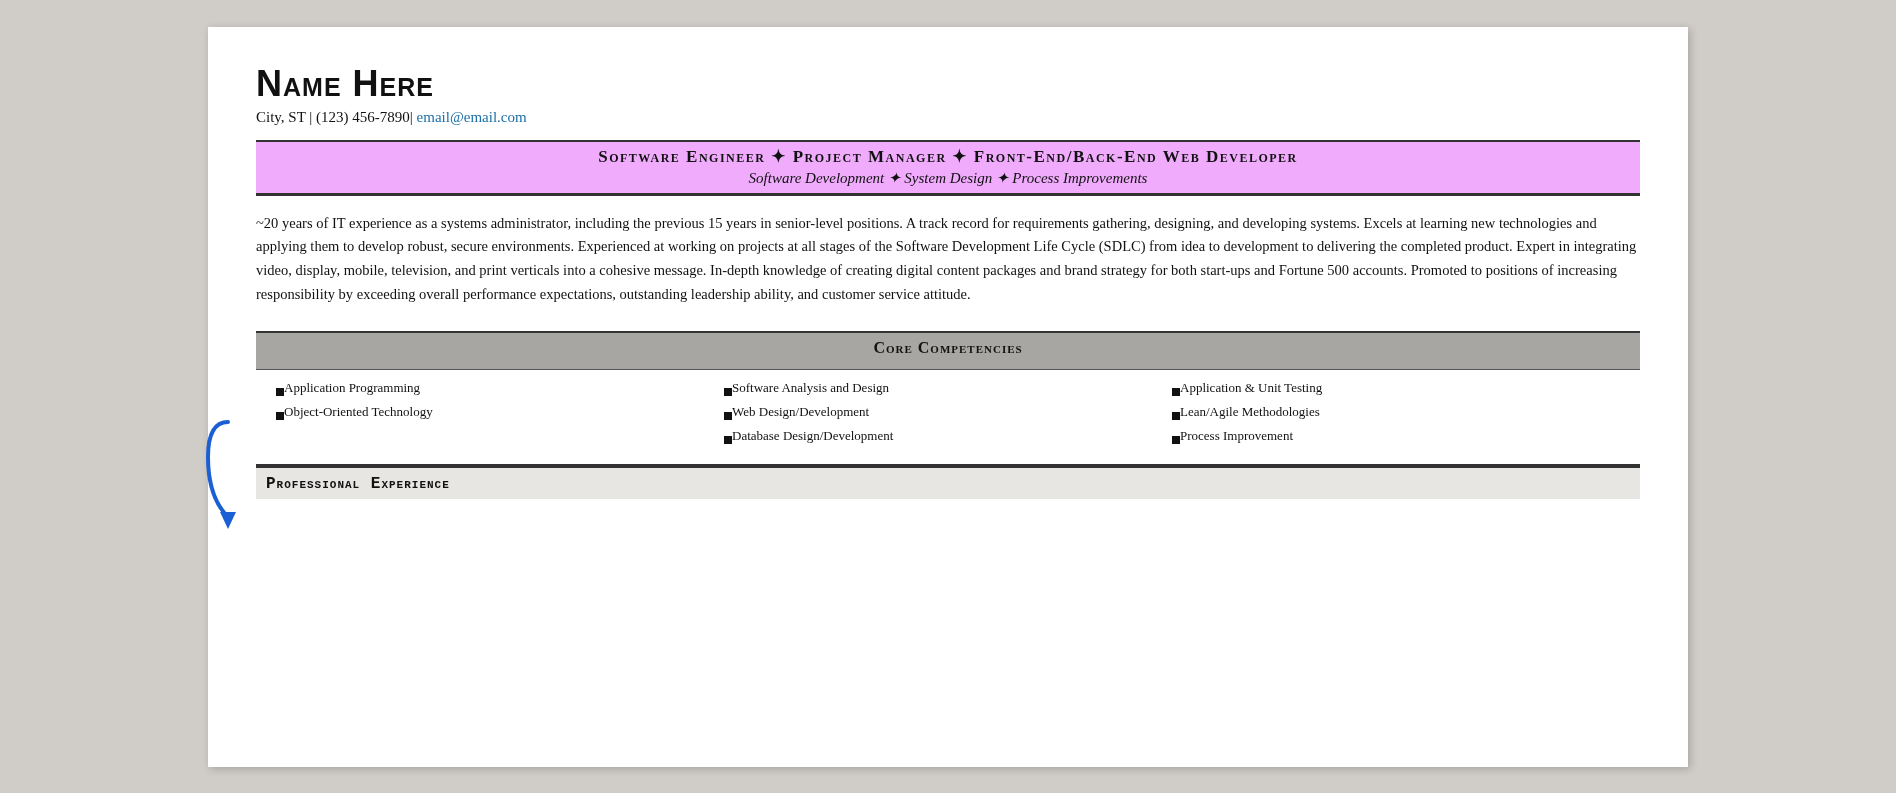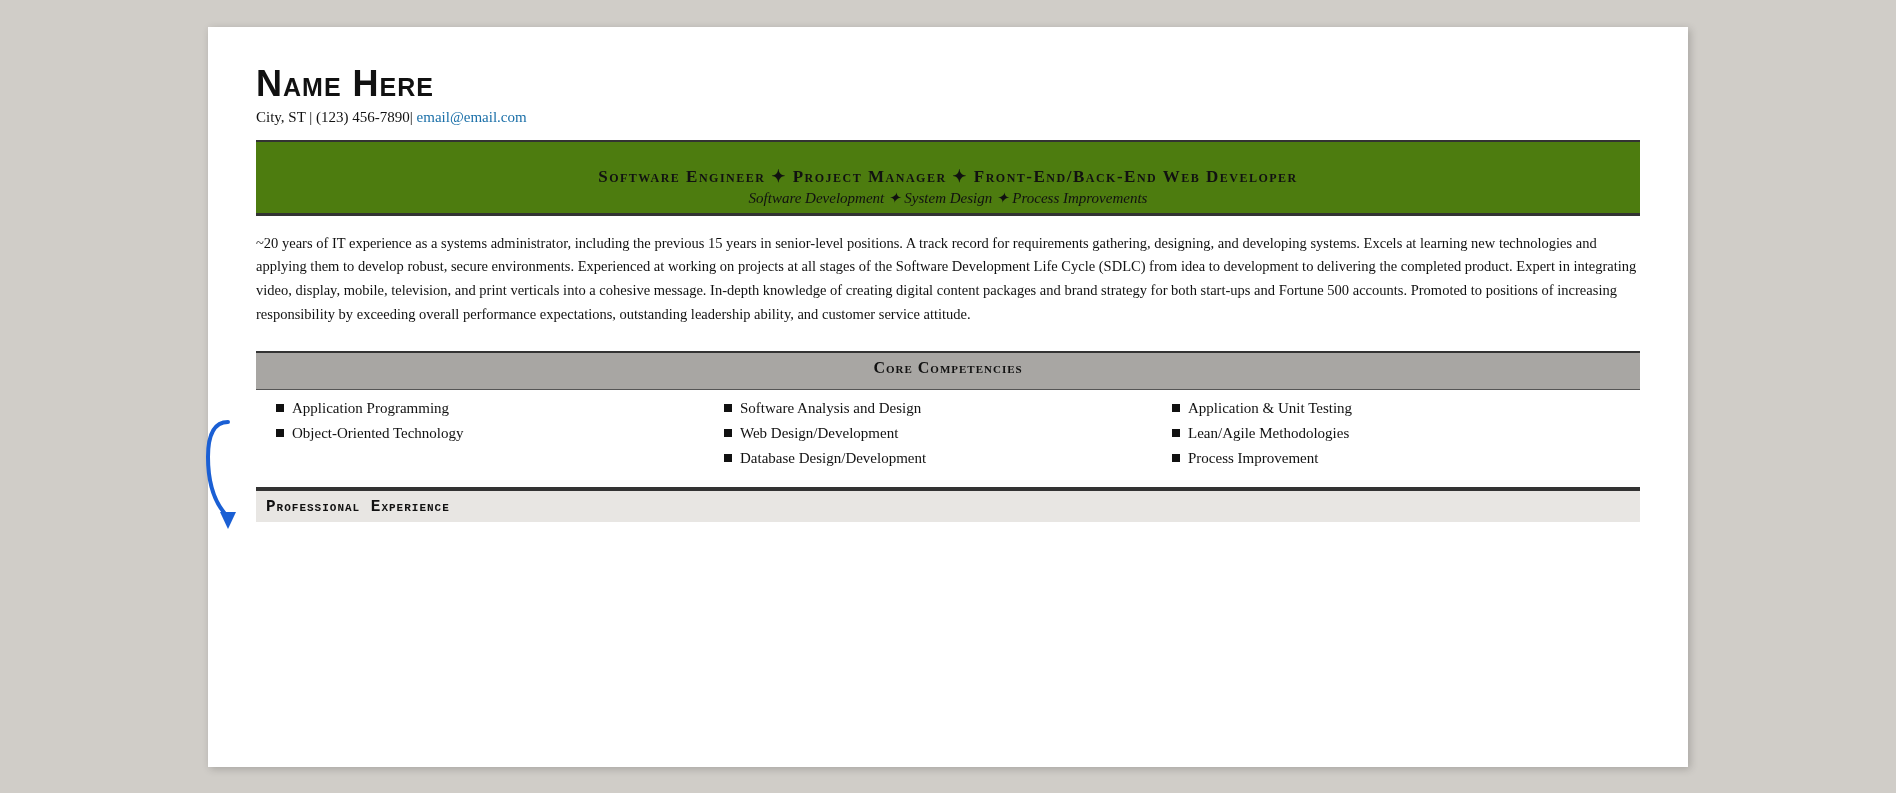--- a/index.html
+++ b/index.html
@@ -46,22 +46,22 @@
     }
     .header-contact a {
       color: #1a6fa8;
       text-decoration: none;
     }
 
     
     .title-banner {
       border-top: 2.5px solid #333;
       border-bottom: 1px solid #333;
-      background: #4d7c0f;
-      padding: 24px 10px 6px 10px;
+      background: #f0abfc;
+      padding: 4px 10px 6px 10px;
       text-align: center;
       margin-bottom: 0;
     }
     .title-banner-line1 {
       font-size: 17px;
       font-weight: 900;
       font-variant: small-caps;
       letter-spacing: 1.5px;
       color: #111;
     }
@@ -108,26 +108,26 @@
       display: grid;
       grid-template-columns: 1fr 1fr 1fr;
       padding: 10px 20px 12px 20px;
       gap: 0;
     }
     .competencies-col {
       list-style: none;
       padding: 0;
     }
     .competencies-col li {
-      font-size: 15px;
+      font-size: 13px;
       color: #111;
       margin-bottom: 8px;
       display: flex;
-      align-items: flex-start;
-      gap: 8px;
+      align-items: flex-end;
+      gap: 0;
     }
     .bullet-square {
       display: inline-block;
       width: 8px;
       height: 8px;
       background: #111;
       margin-top: 4px;
       flex-shrink: 0;
     }
 

